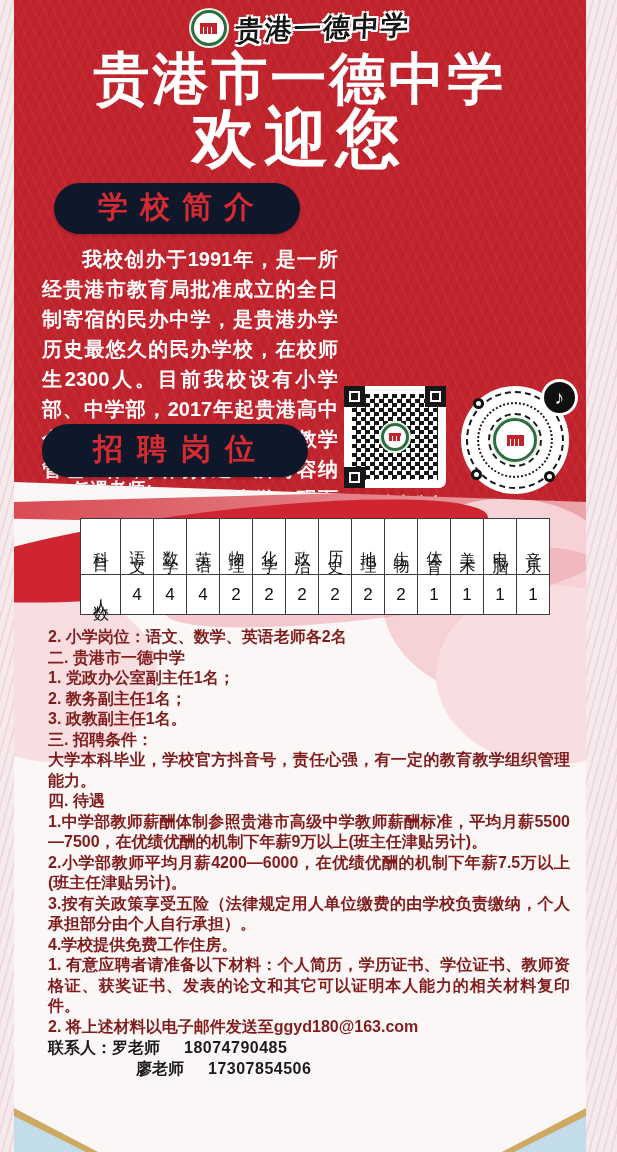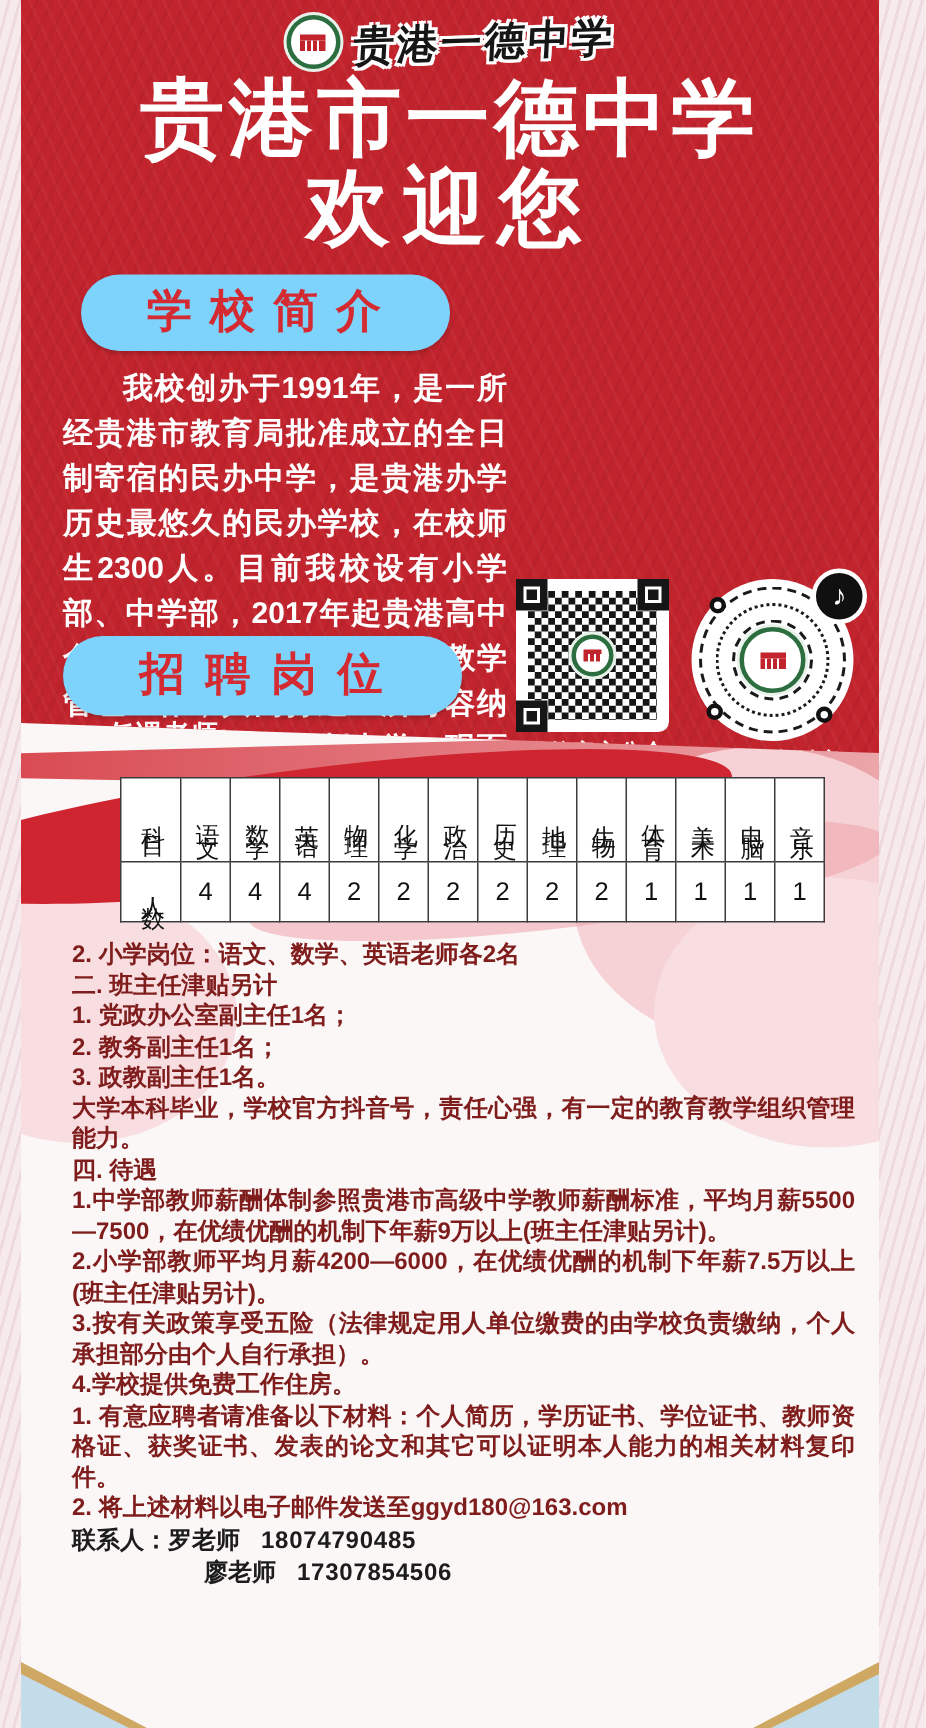--- a/index.html
+++ b/index.html
@@ -44,23 +44,23 @@
     background:linear-gradient(90deg,#c2242d 0 3px,#fff 3px 4.5px,#c2242d 4.5px 7px,#fff 7px 8.5px,#c2242d 8.5px 11px,#fff 11px 12.5px,#c2242d 12.5px 17px);
   }
   .logo-script{
     font-family:"Liberation Serif","DejaVu Serif",serif;
     font-size:27px; font-weight:900; color:#161616; transform:skewX(-5deg) rotate(-2deg);
     text-shadow:-2px -2px 0 #fff,2px -2px 0 #fff,-2px 2px 0 #fff,2px 2px 0 #fff,0 2px 0 #fff,2px 0 0 #fff;
     letter-spacing:2px;
   }
   .main-title{ position:relative; text-align:center; color:#fff; font-weight:900; }
   .title-l1{ font-size:56px; line-height:62px; letter-spacing:3px; margin-top:2px; }
-  .title-l2{ font-size:56px; line-height:56px; letter-spacing:8px; }
+  .title-l2{ font-size:64px; line-height:56px; letter-spacing:8px; }
   .pill{
-    display:inline-block; background:#7dd3fc; border-radius:28px;
+    display:inline-block; background:#0f172a; border-radius:28px;
     color:#d42a32; font-weight:900; font-size:30px;
     padding:4px 34px 6px 44px; letter-spacing:12px;
     box-shadow:0 2px 3px rgba(0,0,0,.18);
   }
   .pill-intro-wrap{ position:relative; margin:17px 0 0 40px; }
   .intro-flow{
     position:relative; margin:10px 17px 0 28px;
     color:#fff; font-weight:700; font-size:20px; line-height:30px; text-align:justify;
   }
   .intro-text{ text-indent:2em; }
@@ -115,21 +115,21 @@
     writing-mode:vertical-lr; text-orientation:upright; letter-spacing:7px;
     font-family:"Liberation Serif","DejaVu Serif",serif; font-size:16px; color:#111; display:inline-block;
   }
   .num{ font-size:17px; color:#111; font-family:"Liberation Sans","DejaVu Sans",sans-serif; }
   .details{
     position:relative; z-index:2; padding:12px 16px 0 34px;
     color:#7f1d1d; font-weight:700; font-size:16px; line-height:20.5px; text-align:justify;
   }
   .contacts{ position:relative; z-index:2; padding:0 16px 0 34px; color:#1c1c1c; font-weight:700; font-size:16px; line-height:21px; }
   .contact-row2{ padding-left:88px; }
-  .phone{ margin-left:14px; letter-spacing:.5px; }
+  .phone{ margin-left:24px; letter-spacing:.5px; }
   
   .corner{ position:absolute; bottom:0; width:84px; height:44px; z-index:3; }
   .corner-left{ left:0; clip-path:polygon(0 0,0 100%,100% 100%); background:#cfa963; }
   .corner-left::after{ content:""; position:absolute; left:0; bottom:0; width:72px; height:36px; clip-path:polygon(0 0,0 100%,100% 100%); background:#c3dcea; }
   .corner-right{ right:0; clip-path:polygon(100% 0,100% 100%,0 100%); background:#cfa963; }
   .corner-right::after{ content:""; position:absolute; right:0; bottom:0; width:72px; height:36px; clip-path:polygon(100% 0,100% 100%,0 100%); background:#c3dcea; }
 </style>
 </head>
 <body>
 
@@ -231,24 +231,25 @@
         <td class="num">1</td>
         <td class="num">1</td>
         <td class="num">1</td>
         <td class="num">1</td>
       </tr>
     </tbody>
       </table>
 
     <div class="details">
       <div class="line">2. 小学岗位：语文、数学、英语老师各2名</div>
-      <div class="line">二. 班主任津贴另计</div>
+      <div class="line">二. 贵港市一德中学</div>
       <div class="line">1. 党政办公室副主任1名；</div>
       <div class="line">2. 教务副主任1名；</div>
       <div class="line">3. 政教副主任1名。</div>
+      <div class="line">三. 招聘条件：</div>
       <div class="line">大学本科毕业，学校官方抖音号，责任心强，有一定的教育教学组织管理能力。</div>
       <div class="line">四. 待遇</div>
       <div class="line">1.中学部教师薪酬体制参照贵港市高级中学教师薪酬标准，平均月薪5500—7500，在优绩优酬的机制下年薪9万以上(班主任津贴另计)。</div>
       <div class="line">2.小学部教师平均月薪4200—6000，在优绩优酬的机制下年薪7.5万以上(班主任津贴另计)。</div>
       <div class="line">3.按有关政策享受五险（法律规定用人单位缴费的由学校负责缴纳，个人承担部分由个人自行承担）。</div>
       <div class="line">4.学校提供免费工作住房。</div>
       <div class="line">1. 有意应聘者请准备以下材料：个人简历，学历证书、学位证书、教师资格证、获奖证书、发表的论文和其它可以证明本人能力的相关材料复印件。</div>
       <div class="line">2. 将上述材料以电子邮件发送至ggyd180@163.com</div>
     </div>
 

